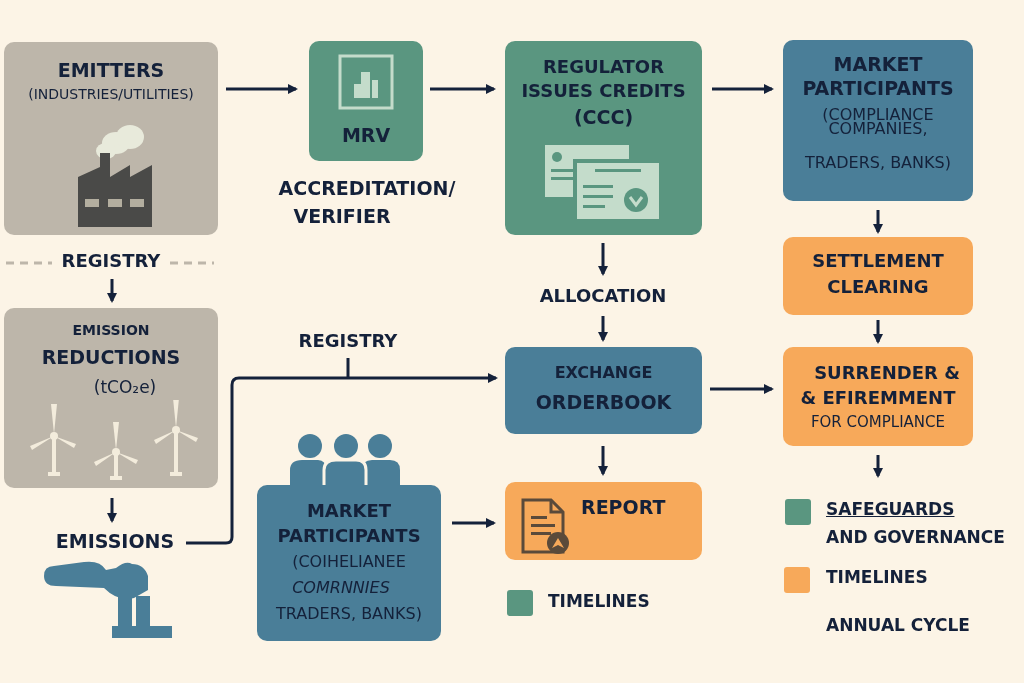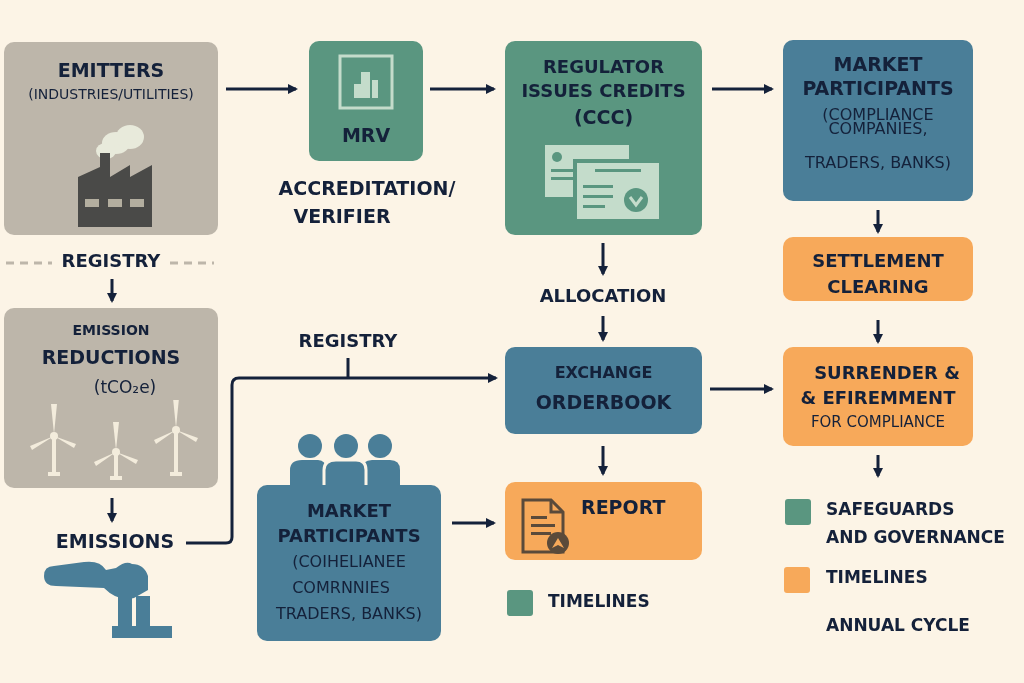--- a/index.html
+++ b/index.html
@@ -103,21 +103,21 @@
 </div>
 
 <div class="box blue" style="left:783px;top:40px;width:190px;height:161px;">
   <div class="t lbl" style="left:0;right:0;top:14px;font-size:19px;">MARKET</div>
   <div class="t lbl" style="left:0;right:0;top:38px;font-size:19px;">PARTICIPANTS</div>
   <div class="t lbl sub" style="left:0;right:0;top:66px;font-size:16px;">(COMPLIANCE</div>
   <div class="t lbl sub" style="left:0;right:0;top:80px;font-size:16px;">COMPANIES,</div>
   <div class="t lbl sub" style="left:0;right:0;top:114px;font-size:16px;">TRADERS, BANKS)</div>
 </div>
 
-<div class="box orange" style="left:783px;top:237px;width:190px;height:64px;">
+<div class="box orange" style="left:783px;top:237px;width:190px;height:78px;">
   <div class="t lbl" style="left:0;right:0;top:14px;font-size:18px;">SETTLEMENT</div>
   <div class="t lbl" style="left:0;right:0;top:40px;font-size:18px;">CLEARING</div>
 </div>
 
 <div class="t lbl" style="left:52px;top:251px;width:118px;font-size:18px;">REGISTRY</div>
 
 <div class="box gray" style="left:4px;top:308px;width:214px;height:180px;">
   <div class="t lbl" style="left:0;right:0;top:14px;font-size:14px;">EMISSION</div>
   <div class="t lbl" style="left:0;right:0;top:39px;font-size:19px;">REDUCTIONS</div>
   <div class="t lbl sub" style="left:0;right:0;top:70px;font-size:17px;padding-left:28px;">(tCO₂e)</div>
@@ -183,39 +183,39 @@
       <circle cx="90" cy="14" r="12"></circle>
     <path d="M0,58 L0,38 Q0,28 12,28 L28,28 Q36,28 36,38 L36,58 Z"></path>
     <path d="M72,58 L72,38 Q72,28 82,28 L100,28 Q110,28 110,38 L110,58 Z"></path>
   </g>
   <path d="M34,58 L34,38 Q34,28 46,28 L66,28 Q76,28 76,38 L76,58 Z" fill="#4a7e98" stroke="#fcf4e6" stroke-width="3"></path>
 </svg>
 <div class="box blue" style="left:257px;top:485px;width:184px;height:156px;">
   <div class="t lbl" style="left:0;right:0;top:16px;font-size:18px;">MARKET</div>
   <div class="t lbl" style="left:0;right:0;top:41px;font-size:18px;">PARTICIPANTS</div>
   <div class="t lbl sub" style="left:0;right:0;top:68px;font-size:16px;">(COIHELIANEE</div>
-  <div class="t lbl sub" style="left:0;right:16px;top:94px;font-size:16px;">COMRNNIES</div>
+  <div class="t lbl sub" style="left:0;right:16px;top:94px;font-size:16px;font-style:italic;">COMRNNIES</div>
   <div class="t lbl sub" style="left:0;right:0;top:120px;font-size:16px;">TRADERS, BANKS)</div>
 </div>
 
 <div class="box orange" style="left:505px;top:482px;width:197px;height:78px;">
   <svg style="position:absolute;left:14px;top:14px;" width="56" height="62" viewBox="0 0 56 62">
     <path d="M4,4 L32,4 L44,16 L44,56 L4,56 Z" fill="none" stroke="#5a4a3a" stroke-width="3"></path>
     <path d="M32,4 L32,16 L44,16" fill="none" stroke="#5a4a3a" stroke-width="3"></path>
     <rect x="12" y="20" width="16" height="3" fill="#5a4a3a"></rect>
     <rect x="12" y="28" width="24" height="3" fill="#5a4a3a"></rect>
     <rect x="12" y="36" width="20" height="3" fill="#5a4a3a"></rect>
     <circle cx="39" cy="47" r="11" fill="#5a4a3a"></circle>
     <path d="M33,52 L39,42 L45,52 L39,49 Z" fill="#f7a95a"></path>
   </svg>
   <div class="t lbl" style="left:76px;top:15px;font-size:19px;">REPORT</div>
 </div>
 
 <div class="legend-swatch" style="left:507px;top:590px;background:#5a9680;"></div>
 <div class="t lbl" style="left:548px;top:592px;font-size:17px;text-align:left;">TIMELINES</div>
 
 <div class="legend-swatch" style="left:785px;top:499px;background:#5a9680;"></div>
-<div class="t lbl" style="left:826px;top:500px;font-size:17px;text-align:left;">SAFEGUARDS</div>
+<div class="t lbl" style="left:826px;top:500px;font-size:17px;text-align:left;text-decoration:underline;">SAFEGUARDS</div>
 <div class="t lbl" style="left:826px;top:528px;font-size:17px;text-align:left;">AND GOVERNANCE</div>
 
 <div class="legend-swatch" style="left:784px;top:567px;background:#f7a95a;"></div>
 <div class="t lbl" style="left:826px;top:568px;font-size:17px;text-align:left;">TIMELINES</div>
 <div class="t lbl" style="left:826px;top:616px;font-size:17px;text-align:left;">ANNUAL CYCLE</div>
 
 </body></html>

